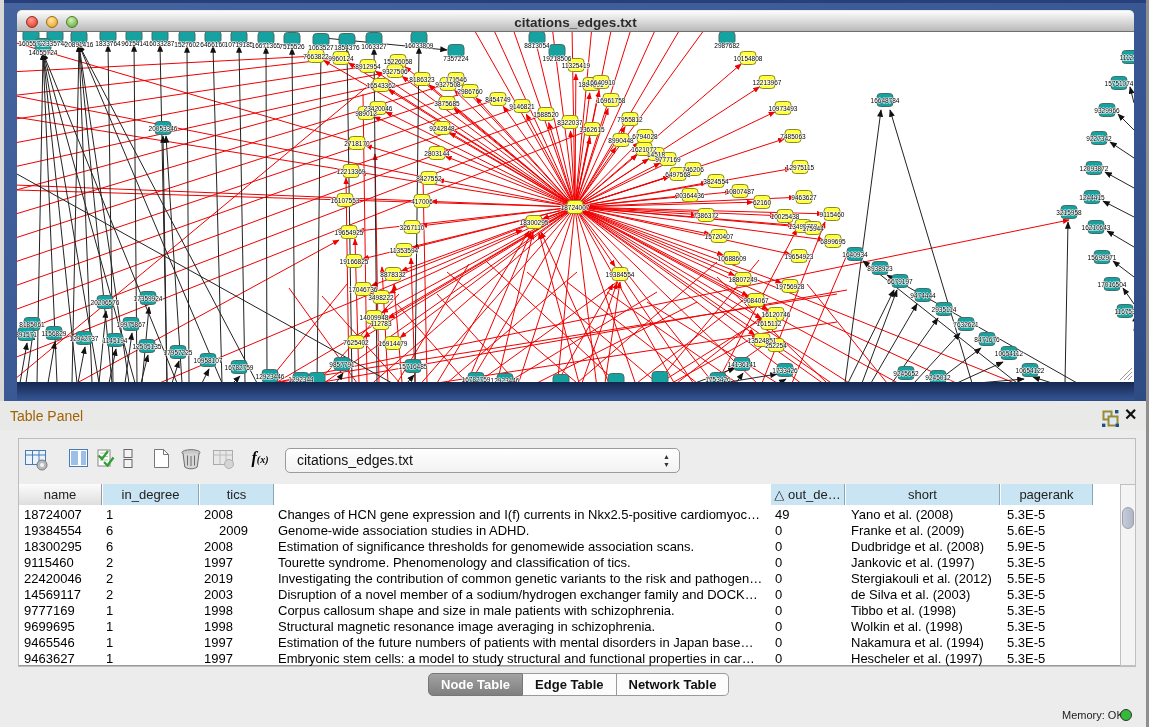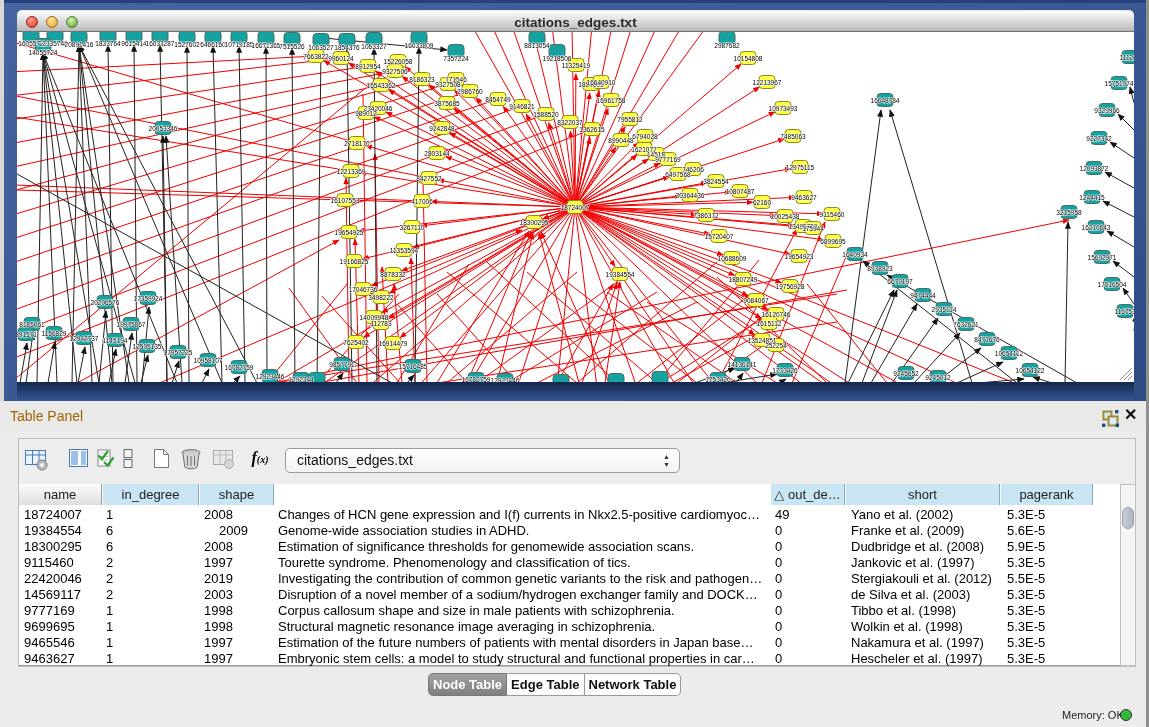--- a/index.html
+++ b/index.html
@@ -20,21 +20,21 @@
 .thead{position:absolute;left:19px;top:484px;width:1101px;height:21px;background:#fff;font-size:13px;color:#222}
 .thead .hc{position:absolute;top:0;height:21px;line-height:21px;text-align:center;border-right:1px solid #88a8b8;background:#c9e4f2}
 .thead .hname{background:linear-gradient(#fcfcfc,#dedede) !important;border-right:1px solid #999}
 .tr{position:absolute;left:19px;width:1101px;height:16px;font-size:13px;color:#000}
 .tr span{position:absolute;top:1px;white-space:nowrap}
 .ell{overflow:hidden;text-overflow:ellipsis}
 .tbody{position:absolute;left:19px;top:505px;width:1101px;height:161px;background:#fff;border-bottom:1px solid #999}
 .vsb{position:absolute;left:1120px;top:484px;width:16px;height:182px;background:#f4f4f4;border:1px solid #c0c0c0}
 .vsb .th{position:absolute;left:1px;top:22px;width:12px;height:22px;border-radius:6px;background:linear-gradient(90deg,#c7cdd8,#aeb6c6);border:1px solid #98a0b0}
 .tabs{position:absolute;left:428px;top:673px;height:23px;font-size:13px}
-.tab{float:left;height:23px;line-height:22px;padding:0 4px;background:#fcfcfc;border:1px solid #9a9a9a;border-left:none;color:#111;font-weight:bold}
+.tab{float:left;height:23px;line-height:22px;padding:0 12px;background:#fcfcfc;border:1px solid #9a9a9a;border-left:none;color:#111;font-weight:bold}
 .tab.sel{background:linear-gradient(#a2a2a2,#7f7f7f);color:#fff;border:1px solid #777;border-radius:5px 0 0 5px}
 .tab.last{border-radius:0 5px 5px 0}
 .mem{position:absolute;left:1062px;top:709px;font-size:11px;color:#222}
 .dot{position:absolute;left:1120px;top:709px;width:12px;height:12px;border-radius:50%;background:#35b93a;border:1px solid #333}
 </style></head><body>
 <div class="desktop"></div>
 <div style="position:absolute;left:17px;top:382px;width:1117px;height:18px;background:linear-gradient(#15274d,#2e4c87 80%,#35548f)"></div>
 <div class="leftstrip"></div>
 <div class="win">
  <div class="canvas">
@@ -643,33 +643,33 @@
  <path d="M188.5 8h19M195 3.5v14M201 3.5v14" stroke="#bbb" fill="none"></path>
  <circle cx="204" cy="17" r="4.5" fill="#d5d5d5" stroke="#b0b0b0"></circle>
 </g>
 <text x="235" y="16" font-family="Liberation Serif,serif" font-size="16" font-style="italic" font-weight="bold" text-anchor="middle">f<tspan font-size="10">(x)</tspan></text>
 </svg>
 <div class="dd">citations_edges.txt<div class="arr">▲<br>▼</div></div>
 <div class="tbody"></div>
 <div class="thead">
  <div class="hc hname" style="left:0;width:83px">name</div>
  <div class="hc" style="left:84px;width:96px">in_degree</div>
- <div class="hc" style="left:181px;width:74px">shape</div>
+ <div class="hc" style="left:181px;width:74px">tics</div>
  <div class="hc" style="left:752px;width:74px">△ out_de…</div>
  <div class="hc" style="left:827px;width:154px">short</div>
  <div class="hc" style="left:982px;width:92px">pagerank</div>
  <div class="hc" style="left:1075px;width:26px;border-right:none;background:#fff"></div>
 </div>
 <div class="tr" style="top:506px">
     <span style="left:5px">18724007</span>
     <span style="left:87px">1</span>
     <span style="left:185px">2008</span>
     <span style="left:259px;width:492px" class="ell">Changes of HCN gene expression and I(f) currents in Nkx2.5-positive cardiomyoc…</span>
     <span style="left:756px">49</span>
-    <span style="left:832px">Yano et al. (2002)</span>
+    <span style="left:832px">Yano et al. (2008)</span>
     <span style="left:988px">5.3E-5</span>
   </div>
 <div class="tr" style="top:522px">
     <span style="left:5px">19384554</span>
     <span style="left:87px">6</span>
     <span style="left:200px">2009</span>
     <span style="left:259px;width:492px" class="ell">Genome-wide association studies in ADHD.</span>
     <span style="left:756px">0</span>
     <span style="left:832px">Franke et al. (2009)</span>
     <span style="left:988px">5.6E-5</span>
@@ -727,21 +727,21 @@
     <span style="left:756px">0</span>
     <span style="left:832px">Wolkin et al. (1998)</span>
     <span style="left:988px">5.3E-5</span>
   </div>
 <div class="tr" style="top:634px">
     <span style="left:5px">9465546</span>
     <span style="left:87px">1</span>
     <span style="left:185px">1997</span>
     <span style="left:259px;width:492px" class="ell">Estimation of the future numbers of patients with mental disorders in Japan base…</span>
     <span style="left:756px">0</span>
-    <span style="left:832px">Nakamura et al. (1997)</span>
+    <span style="left:832px">Nakamura et al. (1994)</span>
     <span style="left:988px">5.3E-5</span>
   </div>
 <div class="tr" style="top:650px">
     <span style="left:5px">9463627</span>
     <span style="left:87px">1</span>
     <span style="left:185px">1997</span>
     <span style="left:259px;width:492px" class="ell">Embryonic stem cells: a model to study structural and functional properties in car…</span>
     <span style="left:756px">0</span>
     <span style="left:832px">Hescheler et al. (1997)</span>
     <span style="left:988px">5.3E-5</span>

